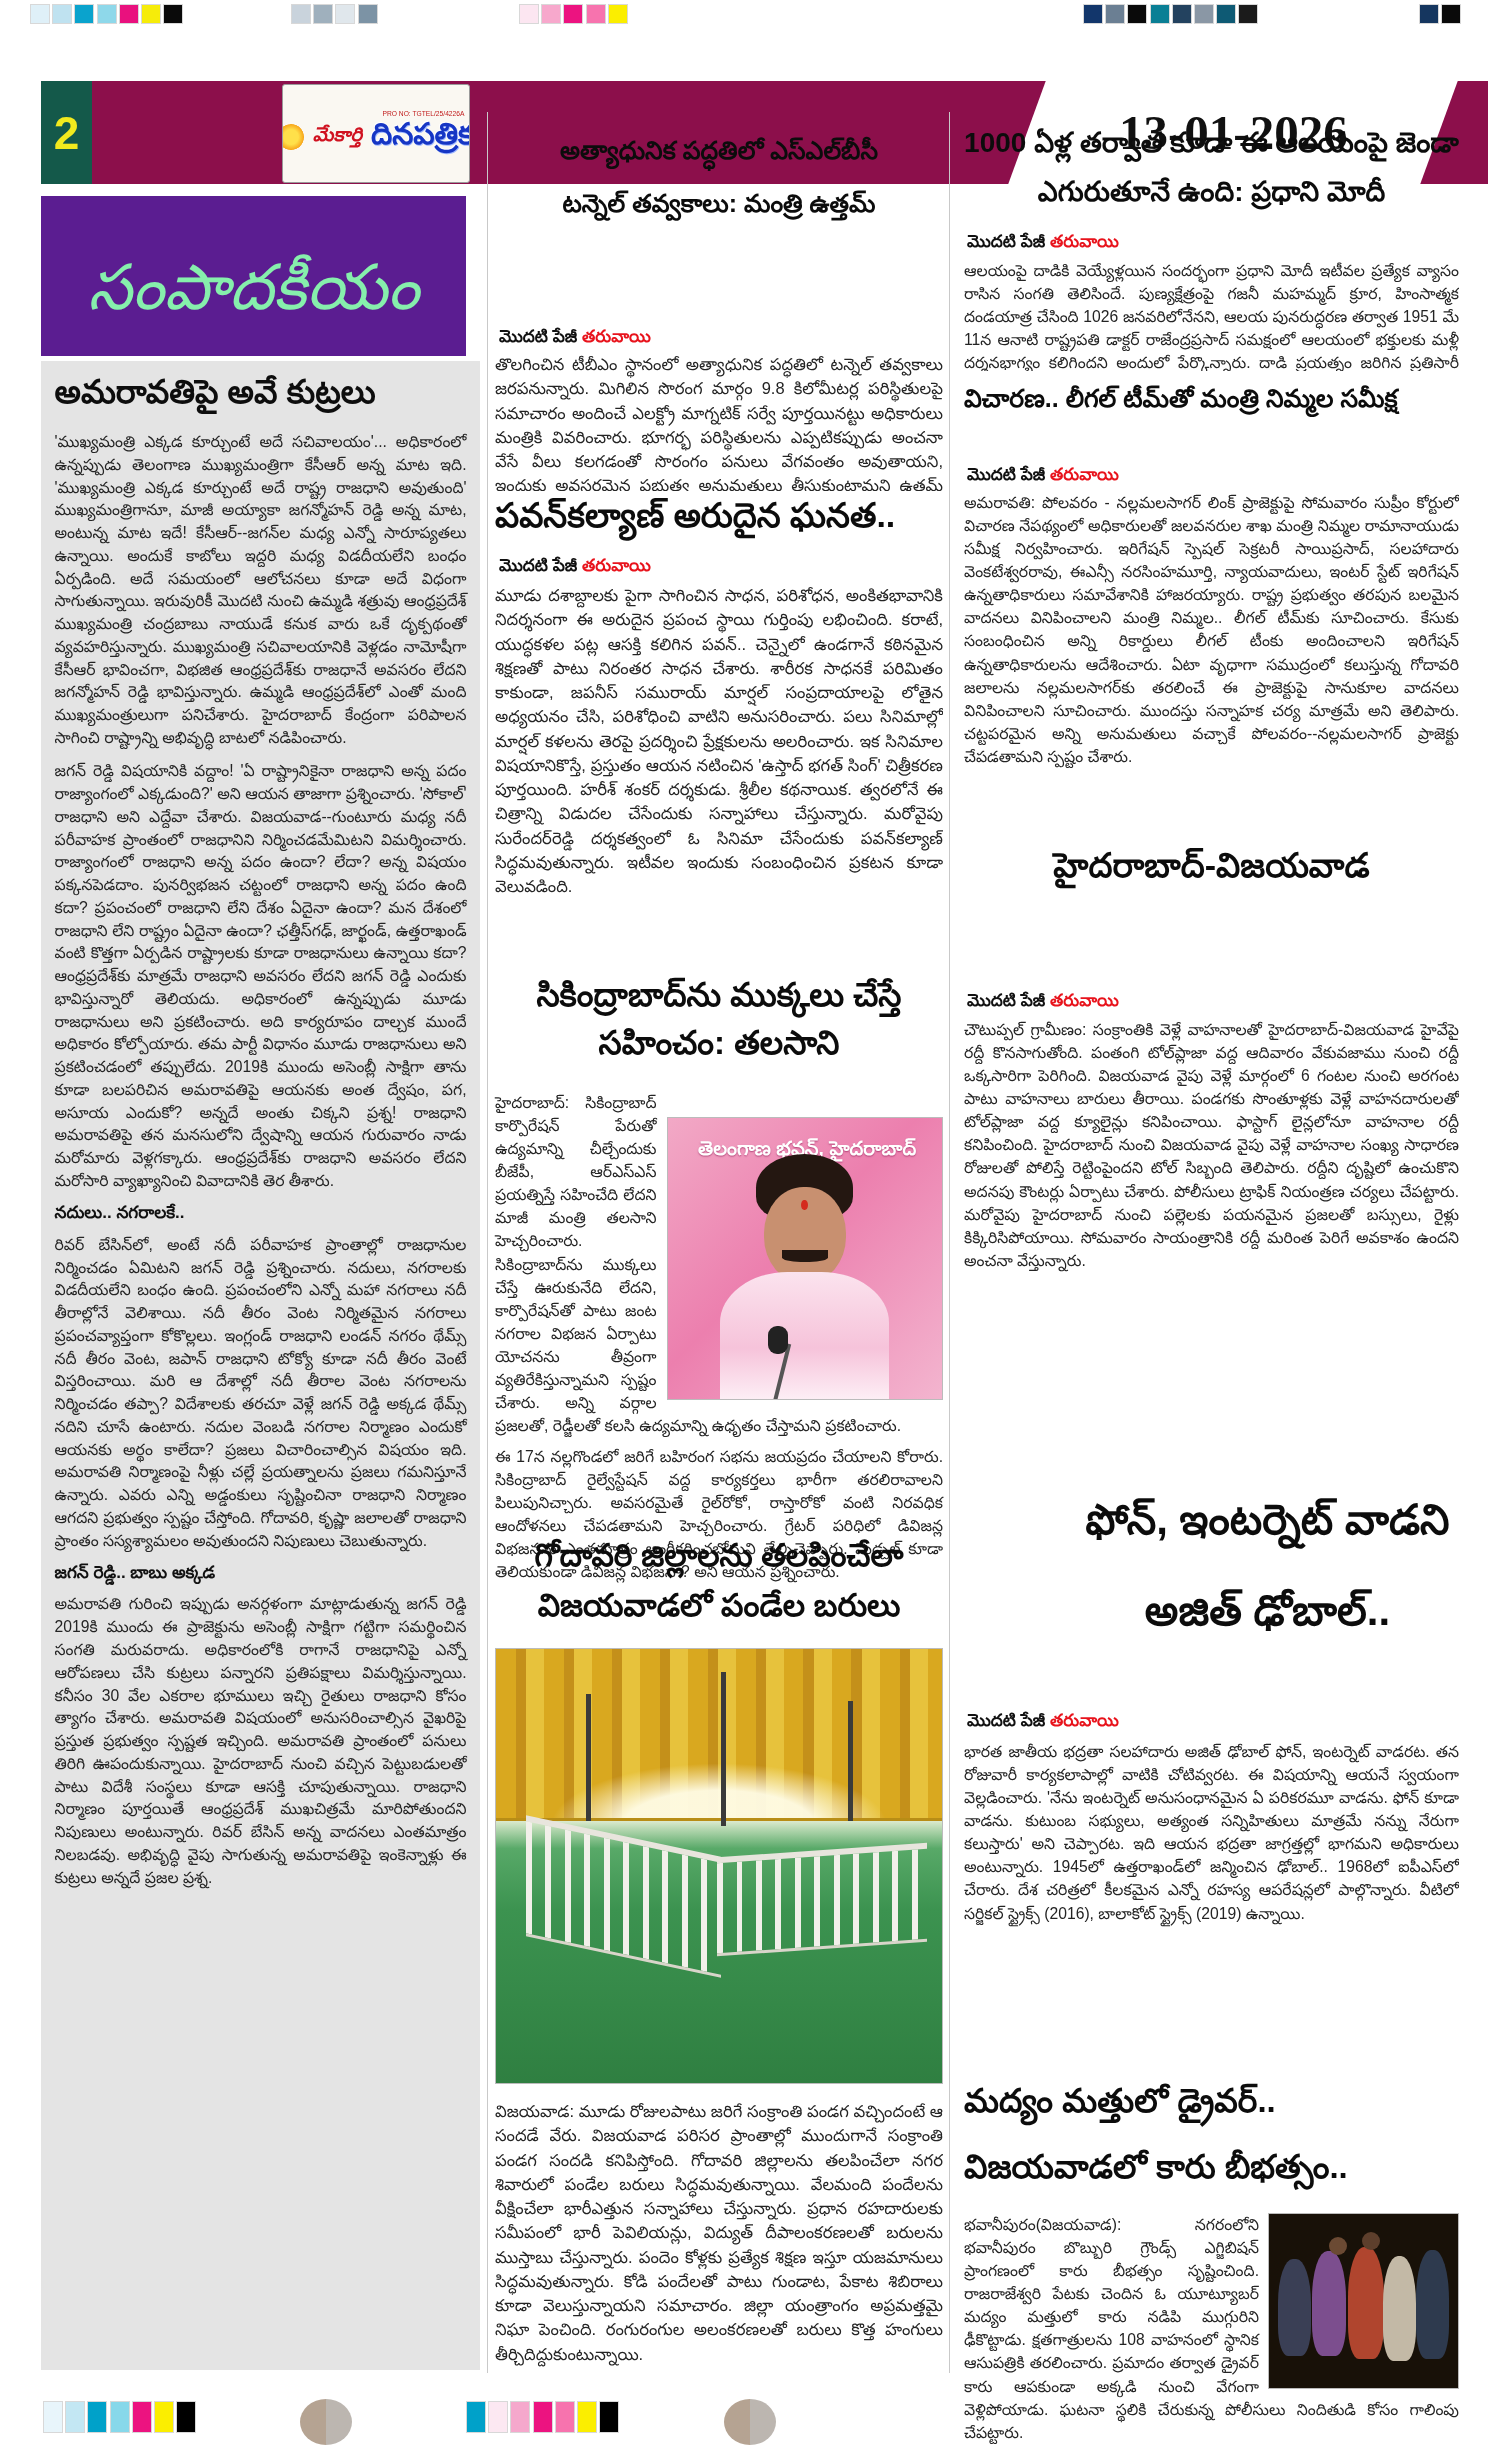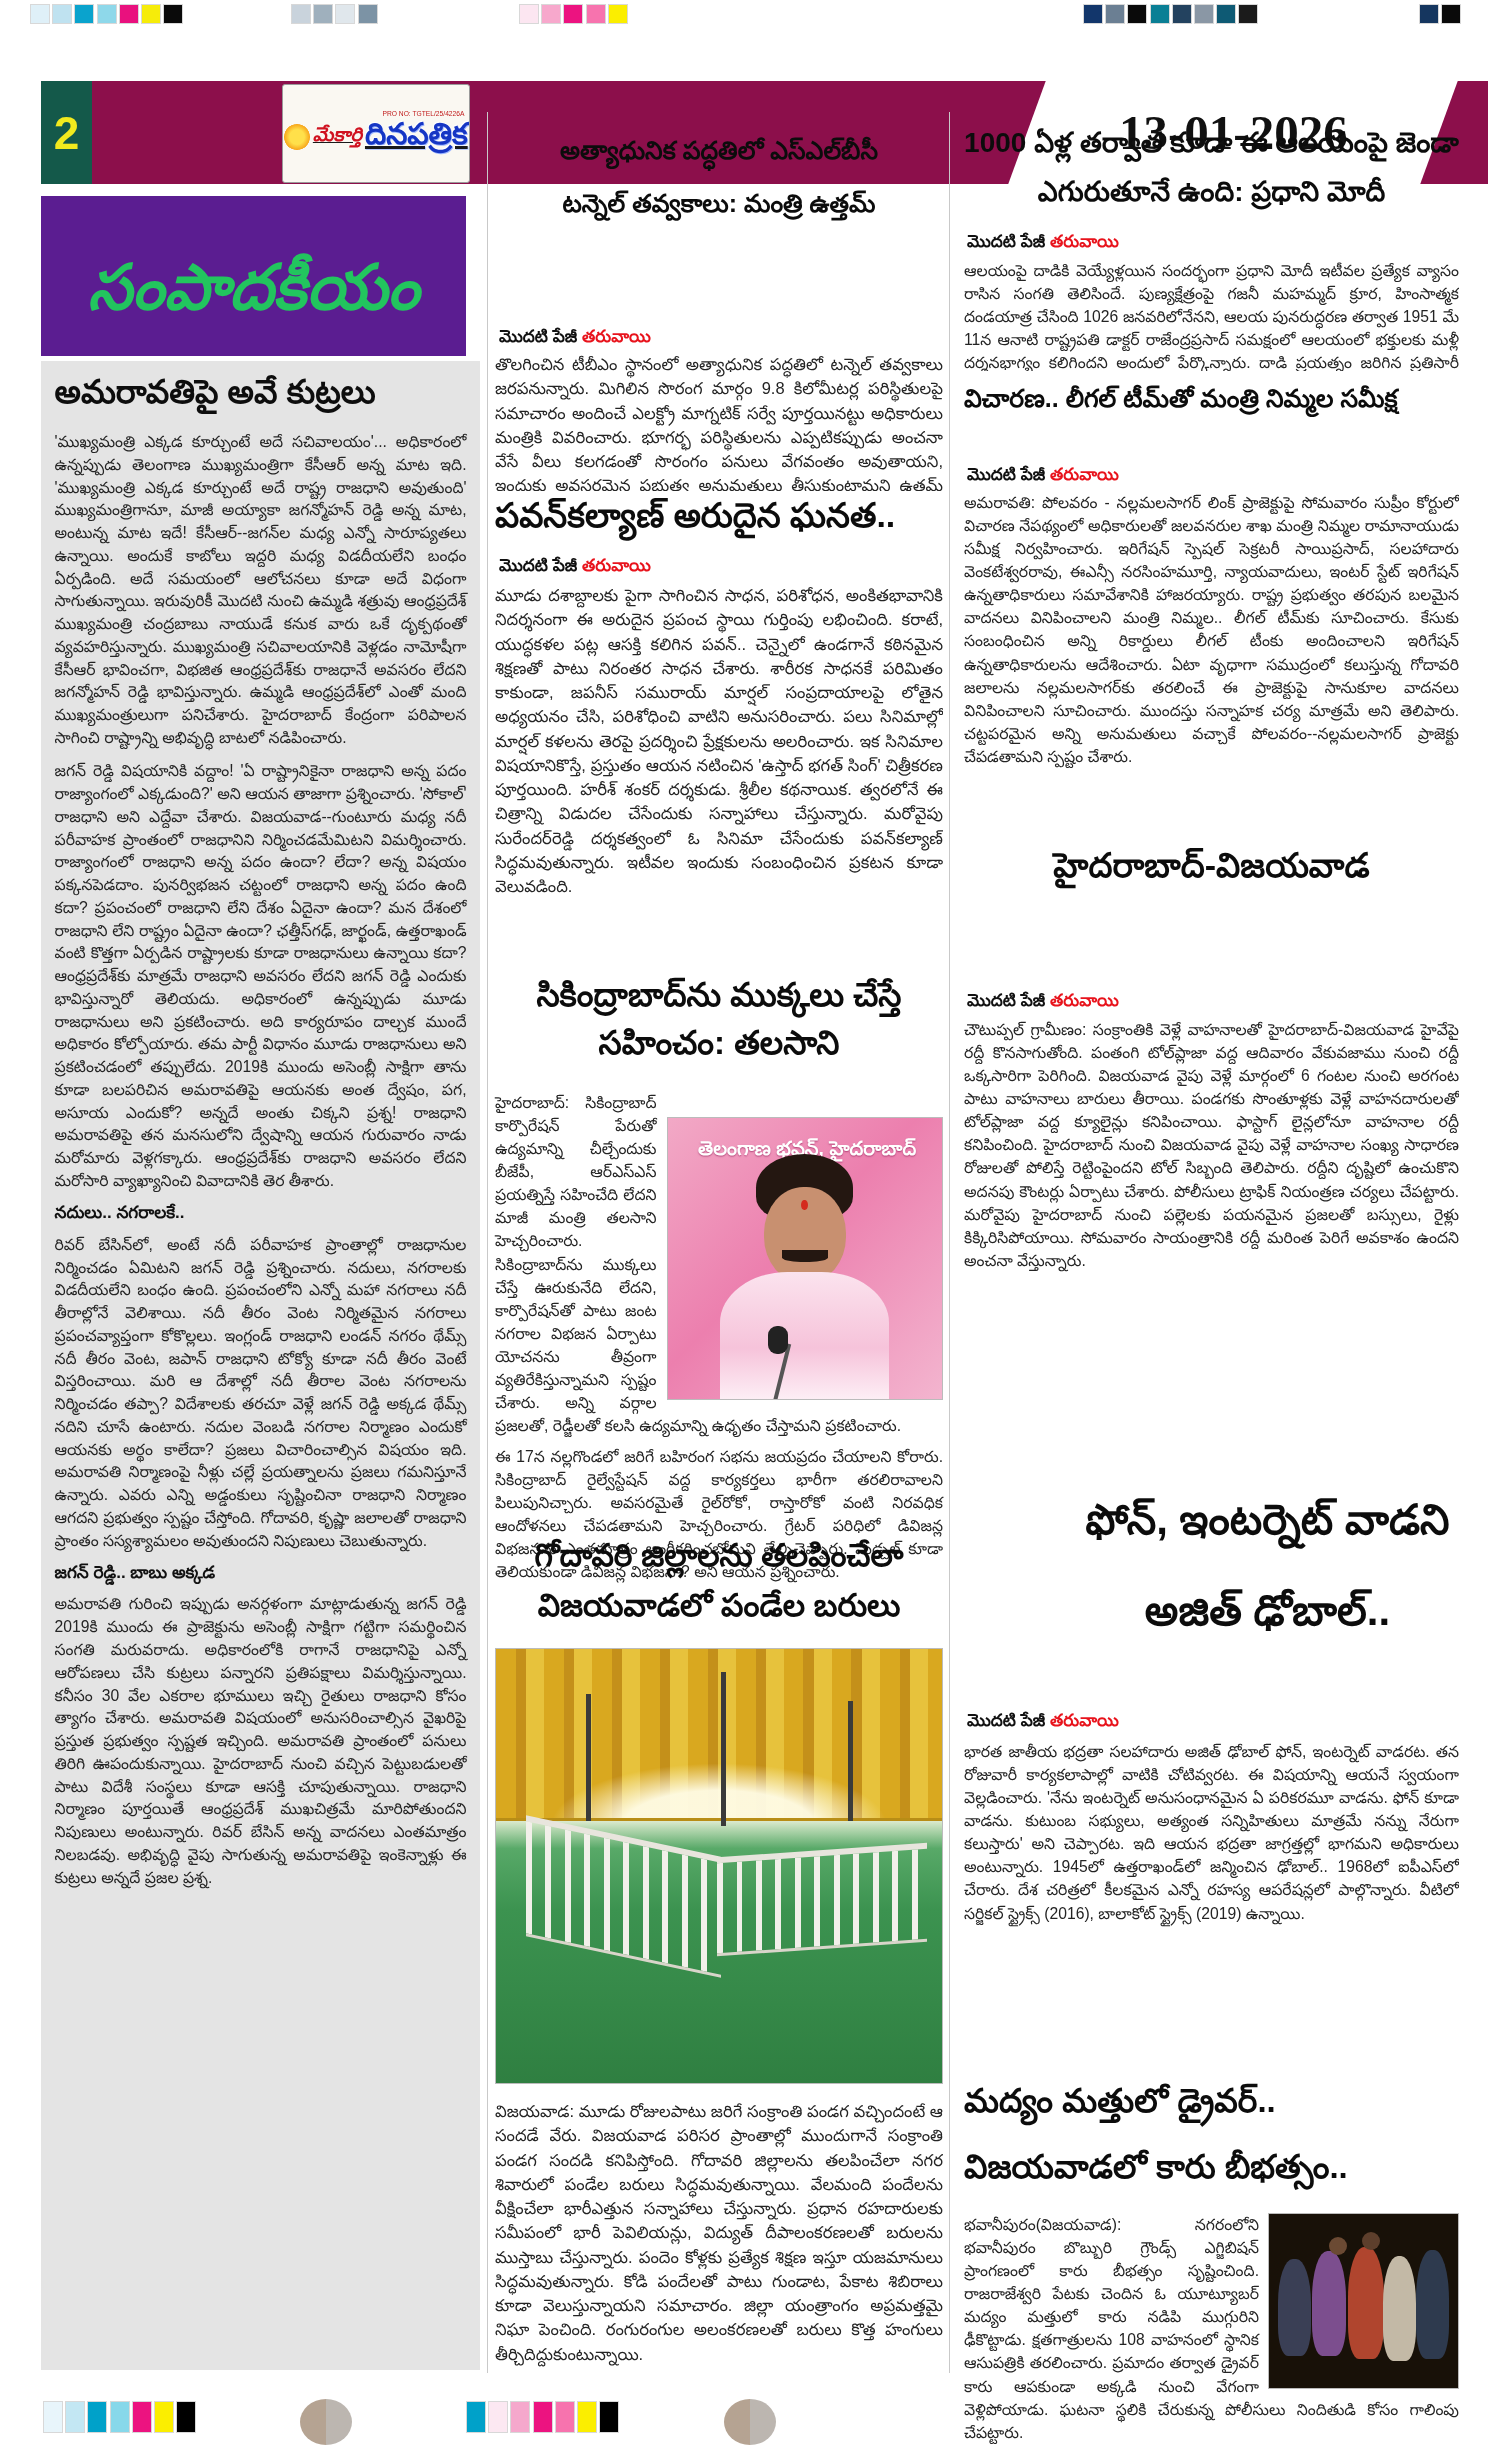--- a/index.html
+++ b/index.html
@@ -12,35 +12,35 @@
   .swatch.b{height:30px;}
   .regcircle{width:52px;height:46px;border-radius:50%;background:linear-gradient(90deg,#b5a392 50%,#bcb6b0 50%);}
   
   .pagenum-box{left:41px;top:81px;width:51px;height:103px;background:#14594a;
                display:flex;align-items:center;justify-content:center;}
   .pagenum{color:#f2ea1e;font-size:46px;font-weight:700;}
   .masthead-band{left:92px;top:81px;width:1396px;height:103px;background:#8c0f4b;}
   .logo-box{left:282px;top:84px;width:186px;height:97px;background:#faf8f2;border:0.7px solid #9a9a9a;
             border-radius:3px;display:flex;flex-direction:column;align-items:center;justify-content:center;overflow:hidden;}
   .logo-pro{font-size:6.7px;color:#c01a1a;align-self:flex-end;margin-right:4.5px;}
-  .logo-line{display:flex;align-items:center;gap:3px;text-decoration:underline;}
+  .logo-line{display:flex;align-items:center;gap:9px;}
   .logo-sun{width:25.5px;height:25.5px;border-radius:50%;background:radial-gradient(circle,#ffe04a 40%,#f7a61b 70%,rgba(247,166,27,0) 72%);
             display:flex;align-items:center;justify-content:center;}
   .logo-script{color:#d01220;font-size:19.5px;font-weight:700;font-style:italic;font-family:"Liberation Serif",serif;}
   .logo-main{color:#1636c4;font-size:30px;font-weight:800;text-shadow:0.7px 0.7px 0 #9db6ff,-0.7px -0.7px 0 #ffffff;
              font-family:"Liberation Serif",serif;}
   .date-plate{left:1027px;top:81px;width:412px;height:103px;background:#ffffff;
               transform:skewX(-20deg);display:flex;align-items:center;justify-content:center;}
   .date-text{transform:skewX(20deg);font-family:"Liberation Serif",serif;font-weight:700;font-size:49px;color:#111;}
   
   .vrule{width:0.7px;background:#c9c9c9;}
   
   .ed-title-box{left:41px;top:196px;width:425px;height:160px;background:#5b1d91;
                 display:flex;align-items:center;justify-content:center;}
-  .ed-title{color:#22c55e;font-size:63px;font-weight:700;font-style:italic;font-family:"Liberation Serif",serif;margin-top:38px;}
+  .ed-title{color:#86efac;font-size:63px;font-weight:400;font-style:italic;font-family:"Liberation Serif",serif;margin-top:38px;}
   .ed-panel{left:41px;top:361px;width:439px;height:2009px;background:#e4e4e4;box-sizing:border-box;padding:10.5px 13.5px;}
   .ed-head{font-size:33px;font-weight:800;color:#0d0d0d;margin:1.5px 0 12px 0;}
   .ed-body p{font-size:15.7px;line-height:1.45;text-align:justify;margin:0 0 10.5px 0;color:#242424;}
   .ed-sub{font-size:17px;font-weight:800;margin:3px 0 7.5px 0;color:#111;}
   
   .hl{font-weight:800;color:#0c0c0c;text-align:center;}
   .kicker{font-size:17px;font-weight:700;color:#111;}
   .kicker .cont{color:#e8131c;}
   .body-txt{font-size:16.5px;line-height:1.47;text-align:justify;color:#242424;}
   .red{color:#e01222;}

